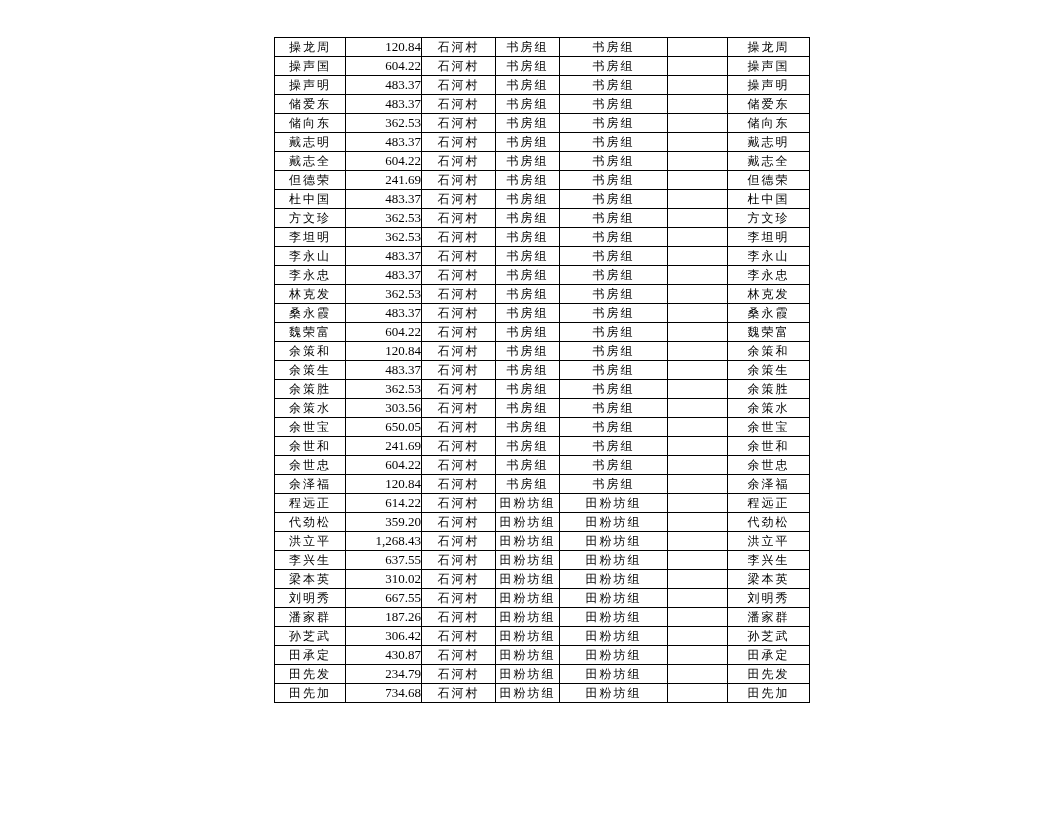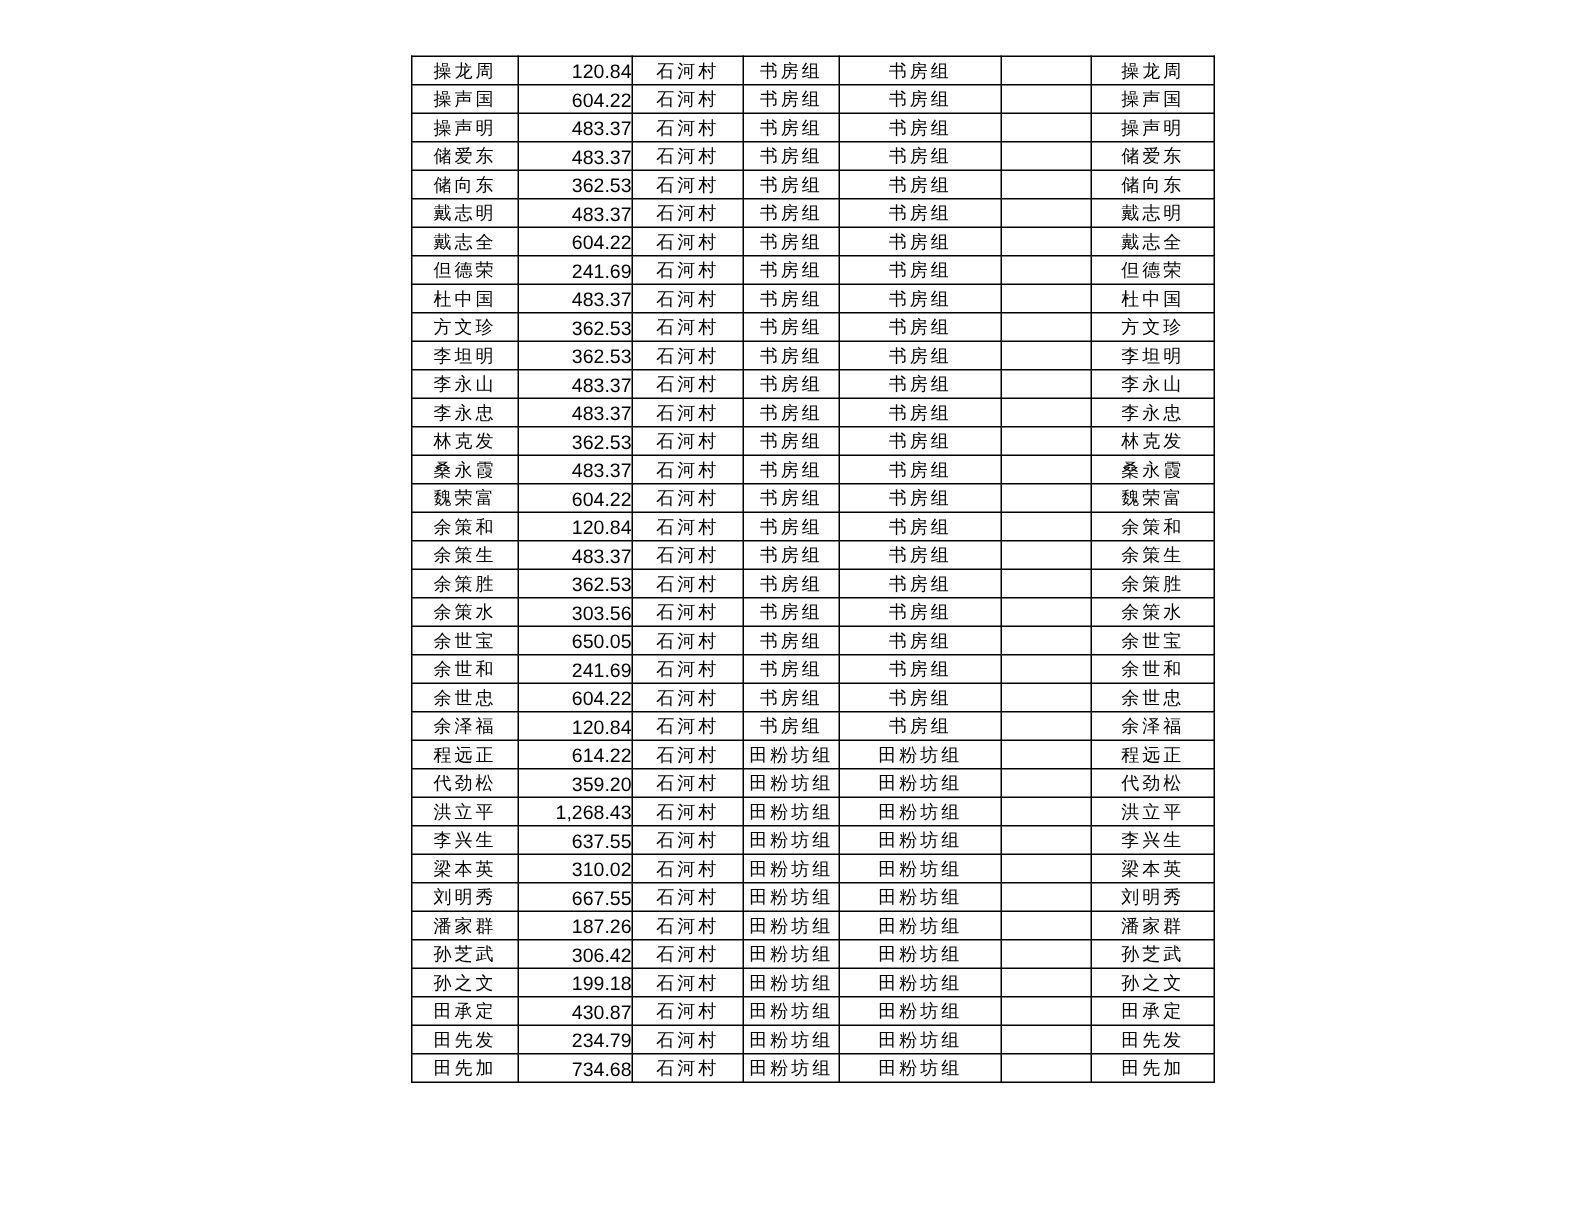--- a/index.html
+++ b/index.html
@@ -36,21 +36,21 @@
     font-family: "Liberation Serif", "DejaVu Serif", serif;
     font-size: 12px;
     letter-spacing: 2px;
   }
   td.c-blank {
     font-size: 12px;
   }
   td.c-amount {
     text-align: right;
     padding-right: 13px;
-    font-family: Liberation Sans, sans-serif;
+    font-family: Liberation Serif, serif;
     font-size: 13px;
   }
 </style>
 </head>
 <body>
 
 <div class="page">
   <table class="grid">
     <colgroup>
       <col style="width:71px">
@@ -344,29 +344,20 @@
         <tr>
           <td class="c-name">孙芝武</td>
           <td class="c-amount">306.42</td>
           <td class="c-village">石河村</td>
           <td class="c-group">田粉坊组</td>
           <td class="c-group_confirm">田粉坊组</td>
           <td class="c-blank"></td>
           <td class="c-name_confirm">孙芝武</td>
         </tr>
         <tr>
-          <td class="c-name">孙之文</td>
-          <td class="c-amount">199.18</td>
-          <td class="c-village">石河村</td>
-          <td class="c-group">田粉坊组</td>
-          <td class="c-group_confirm">田粉坊组</td>
-          <td class="c-blank"></td>
-          <td class="c-name_confirm">孙之文</td>
-        </tr>
-        <tr>
           <td class="c-name">田承定</td>
           <td class="c-amount">430.87</td>
           <td class="c-village">石河村</td>
           <td class="c-group">田粉坊组</td>
           <td class="c-group_confirm">田粉坊组</td>
           <td class="c-blank"></td>
           <td class="c-name_confirm">田承定</td>
         </tr>
         <tr>
           <td class="c-name">田先发</td>

